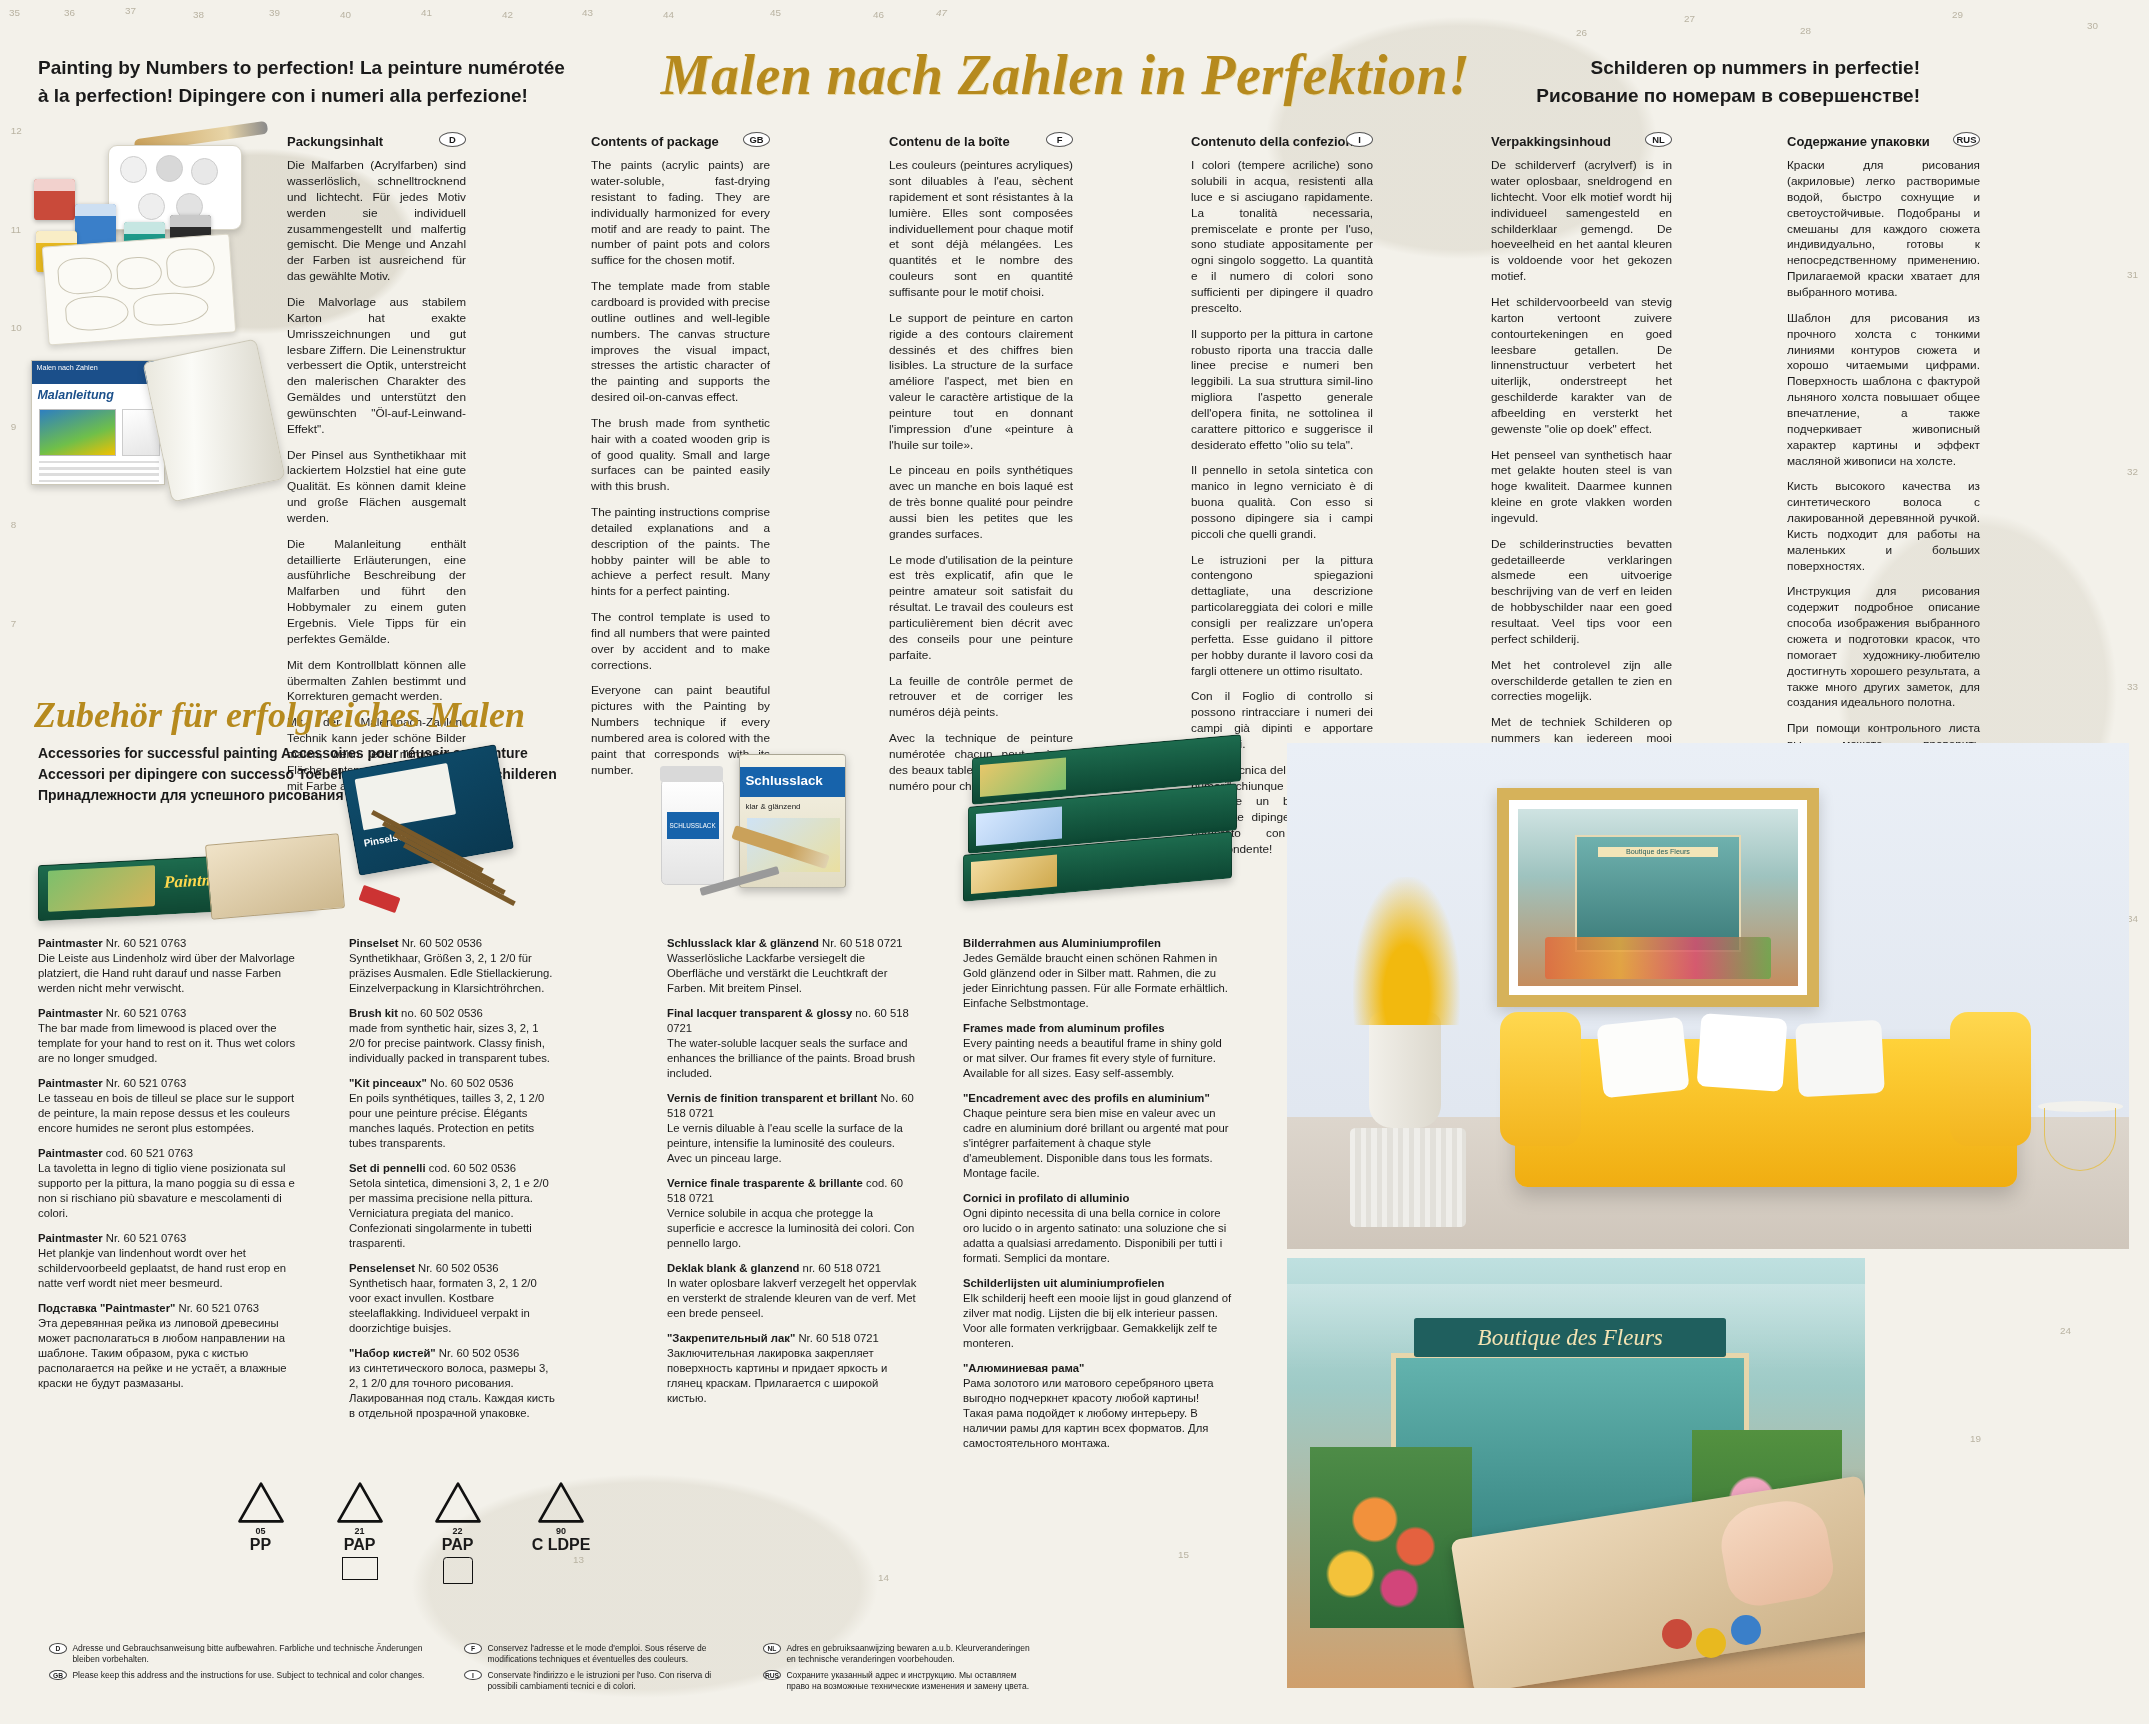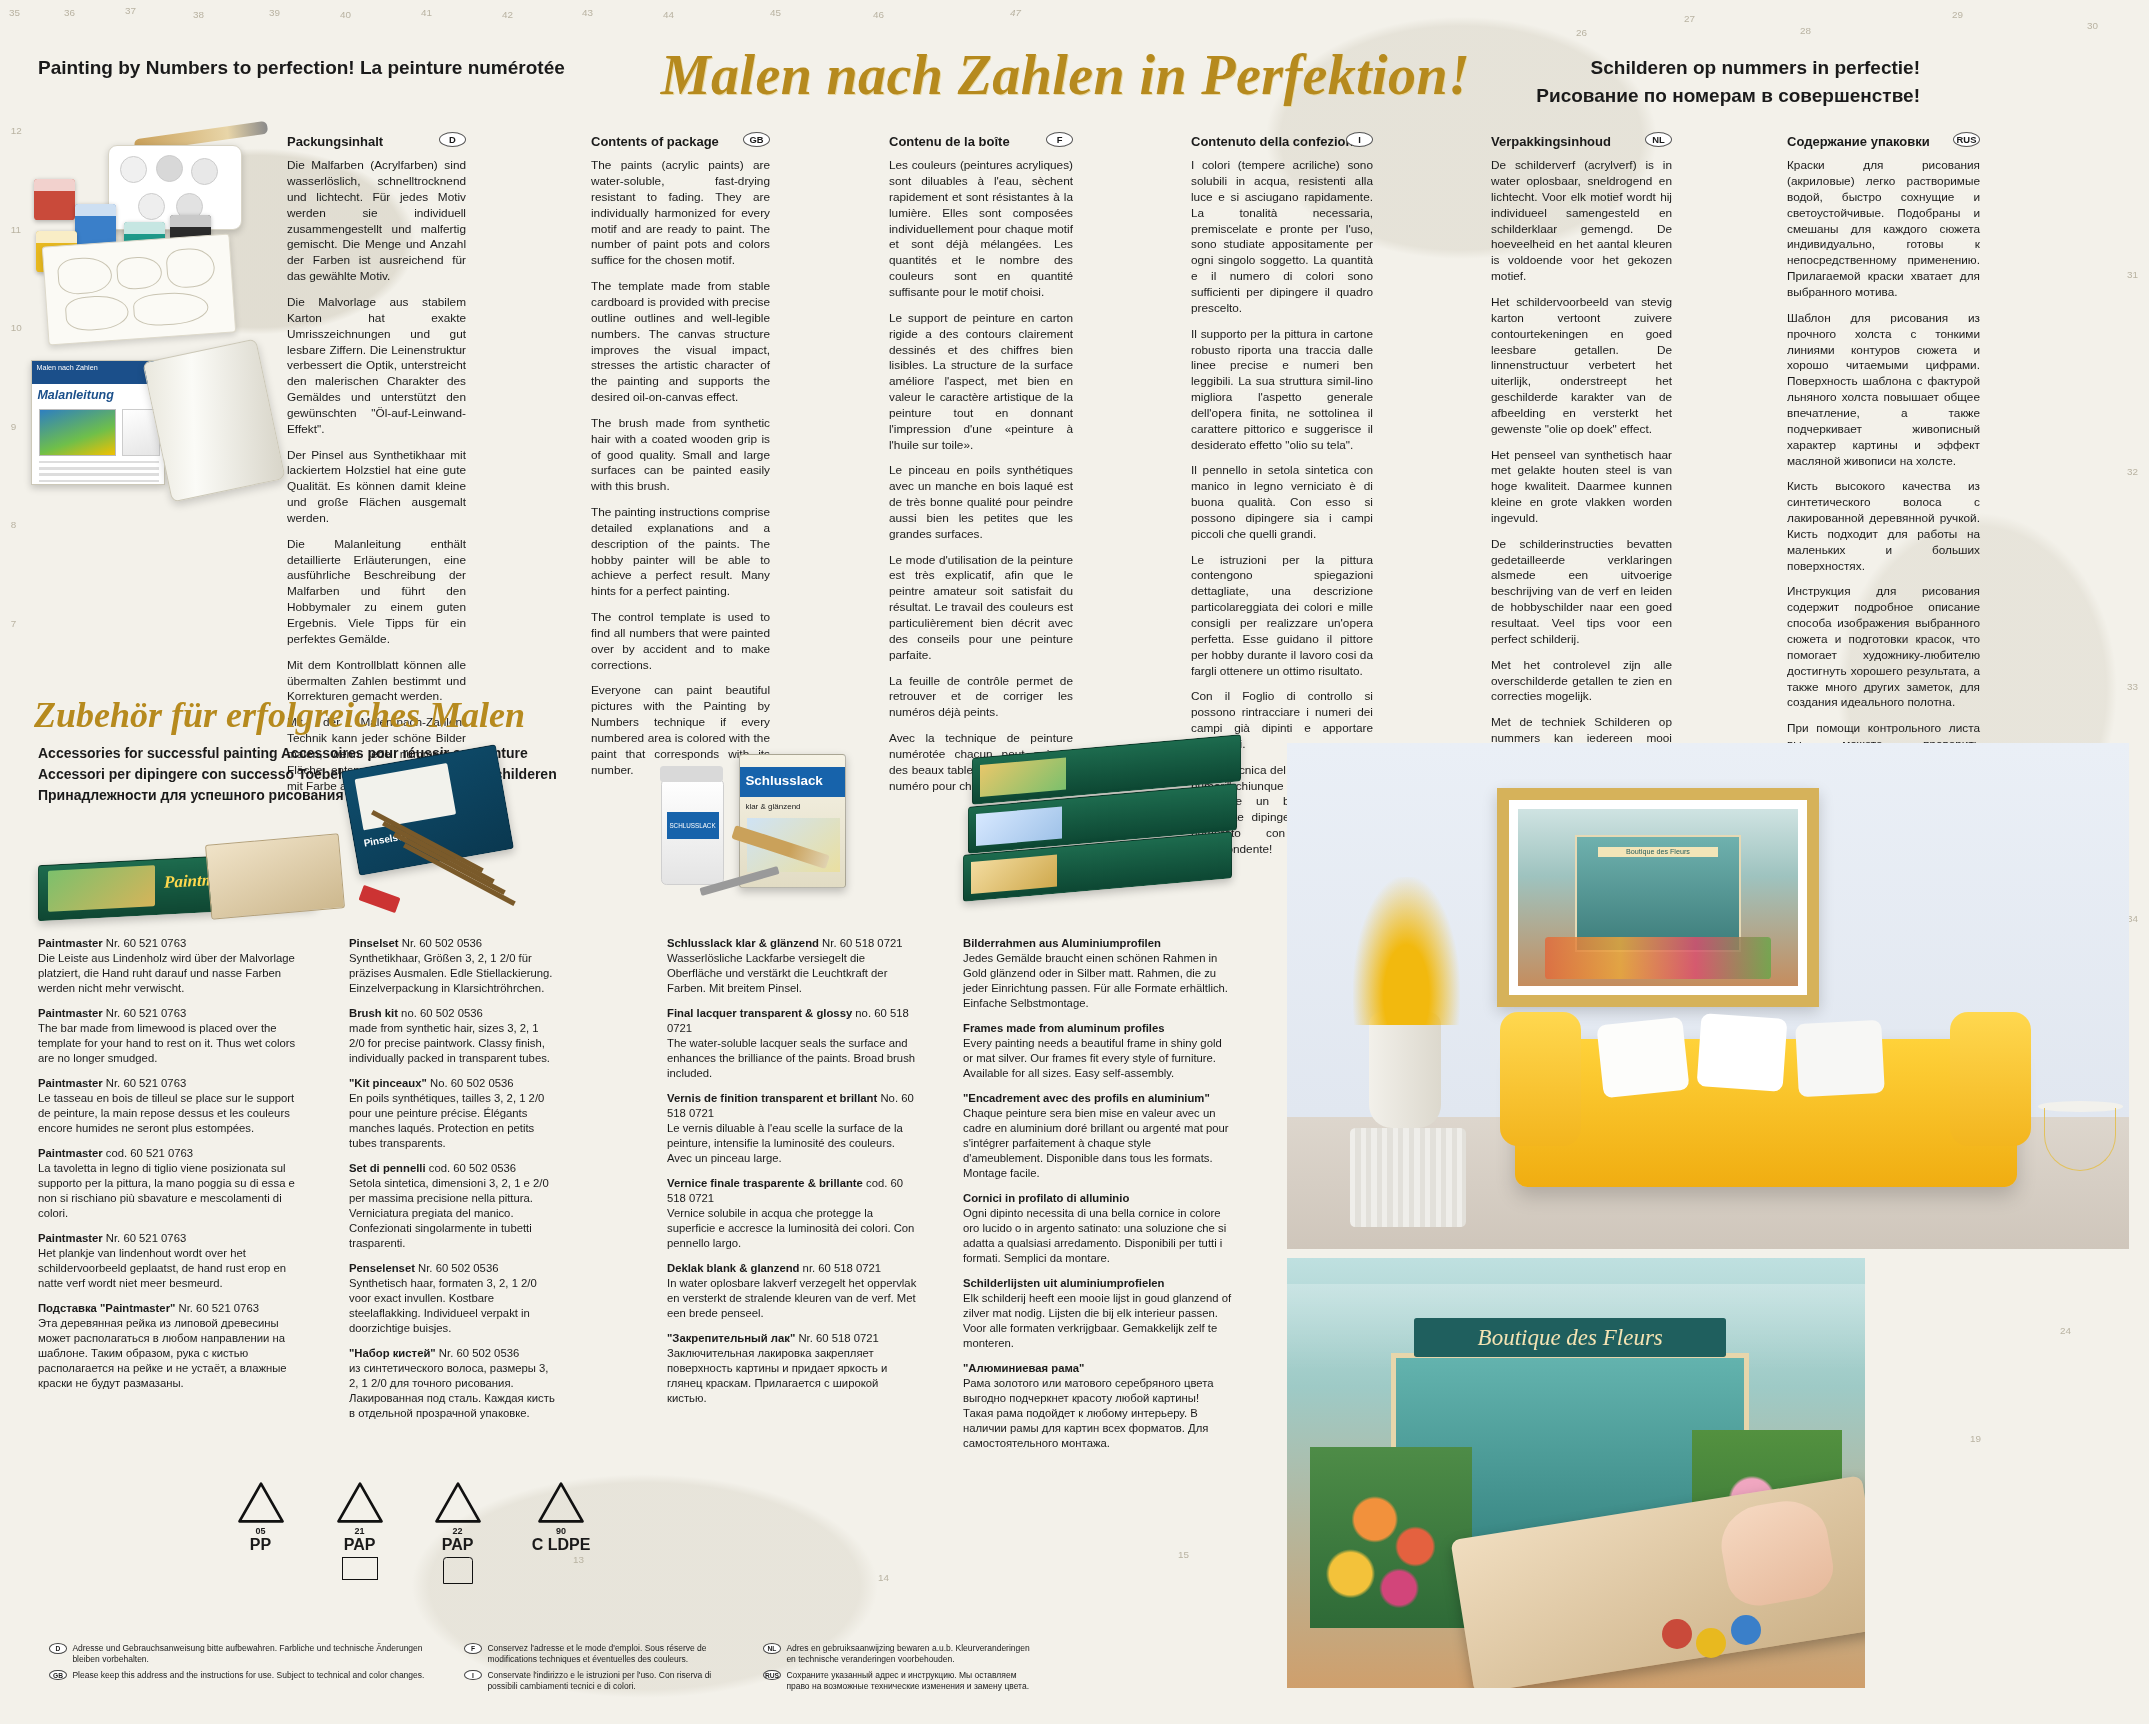--- a/index.html
+++ b/index.html
@@ -156,21 +156,21 @@
   <div class="num-strip" style="left:125px;top:5.4px;">37</div>
   <div class="num-strip" style="left:193px;top:9px;">38</div>
   <div class="num-strip" style="left:269px;top:7.2px;">39</div>
   <div class="num-strip" style="left:340px;top:9px;">40</div>
   <div class="num-strip" style="left:421px;top:7.2px;">41</div>
   <div class="num-strip" style="left:502px;top:9px;">42</div>
   <div class="num-strip" style="left:582px;top:7.2px;">43</div>
   <div class="num-strip" style="left:663px;top:9px;">44</div>
   <div class="num-strip" style="left:770px;top:7.2px;">45</div>
   <div class="num-strip" style="left:873px;top:9px;">46</div>
-  <div class="num-strip" style="left:1010px;top:7.2px;font-style:italic;">47</div>
+  <div class="num-strip" style="left:936px;top:7.2px;font-style:italic;">47</div>
   <div class="num-strip" style="left:1576px;top:27px;">26</div>
   <div class="num-strip" style="left:1684px;top:12.5px;">27</div>
   <div class="num-strip" style="left:1800px;top:25px;">28</div>
   <div class="num-strip" style="left:1952px;top:9px;">29</div>
   <div class="num-strip" style="left:2087px;top:19.7px;">30</div>
   <div class="num-strip" style="left:10.7px;top:125px;">12</div>
   <div class="num-strip" style="left:10.7px;top:224px;">11</div>
   <div class="num-strip" style="left:10.7px;top:322px;">10</div>
   <div class="num-strip" style="left:10.7px;top:421px;">9</div>
   <div class="num-strip" style="left:10.7px;top:519px;">8</div>
@@ -181,20 +181,21 @@
   <div class="num-strip" style="left:2127px;top:913px;">34</div>
   <div class="num-strip" style="left:573px;top:1554px;">13</div>
   <div class="num-strip" style="left:878px;top:1572px;">14</div>
   <div class="num-strip" style="left:1178px;top:1549px;">15</div>
   <div class="num-strip" style="left:2060px;top:1325px;">24</div>
   <div class="num-strip" style="left:1970px;top:1433px;">19</div>
 
   <div class="hdr">
     <div class="hdr-left">
       <div>Painting by Numbers to perfection!   La peinture numérotée</div>
+      <div>à la perfection!   Dipingere con i numeri alla perfezione!</div>
     </div>
     <div class="hdr-center">
       <div class="big">Malen nach Zahlen in Perfektion!</div>
     </div>
     <div class="hdr-right">
       <div>Schilderen op nummers in perfectie!</div>
       <div>Рисование по номерам в совершенстве!</div>
     </div>
   </div>
 

